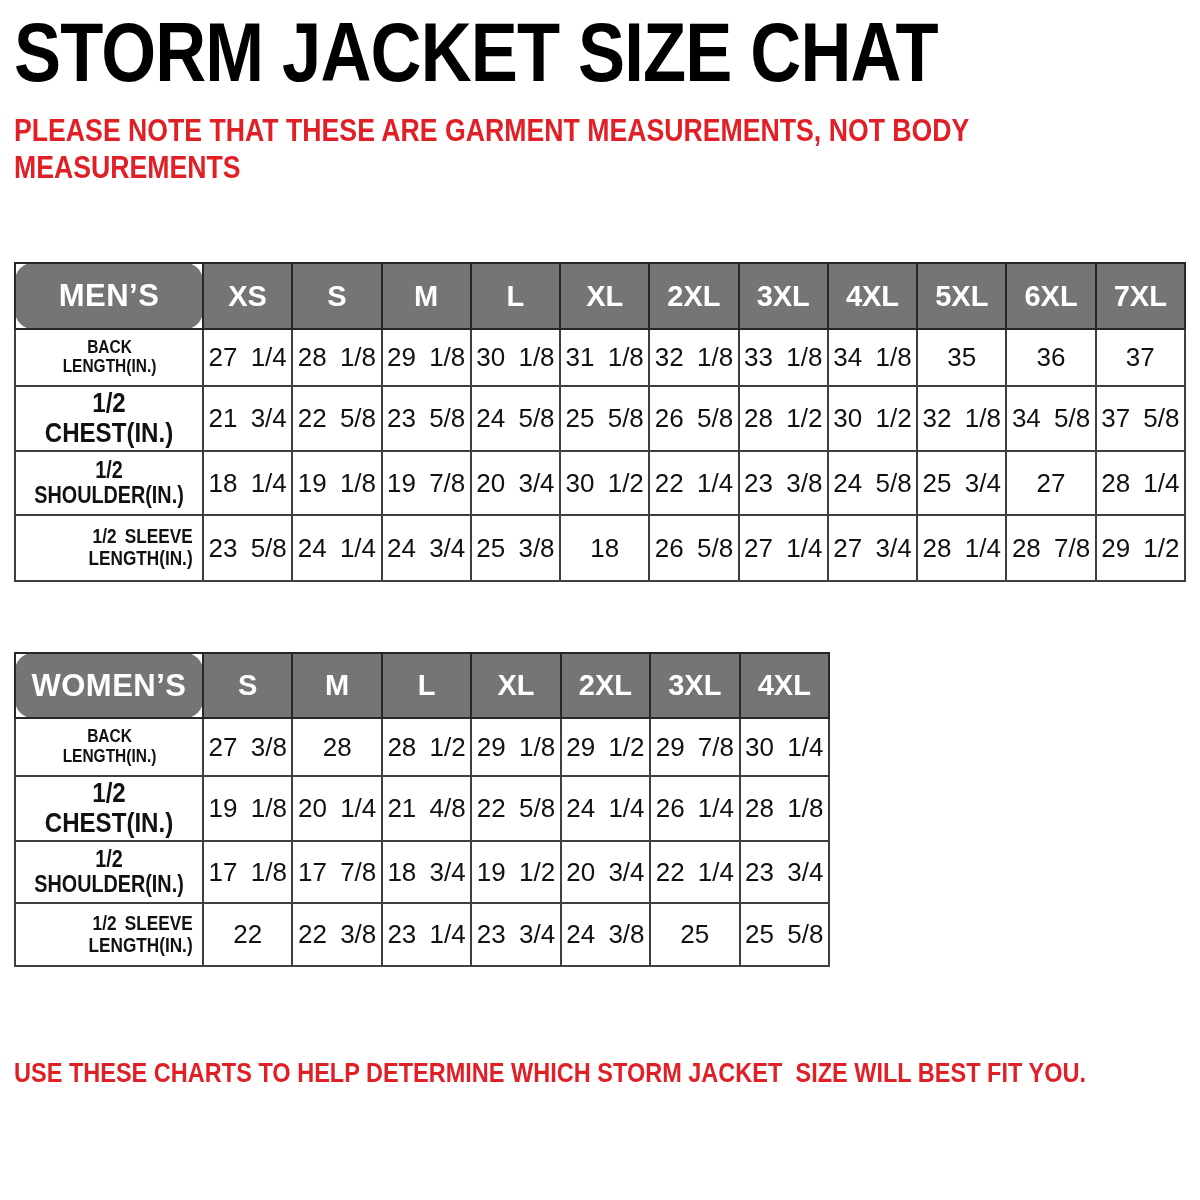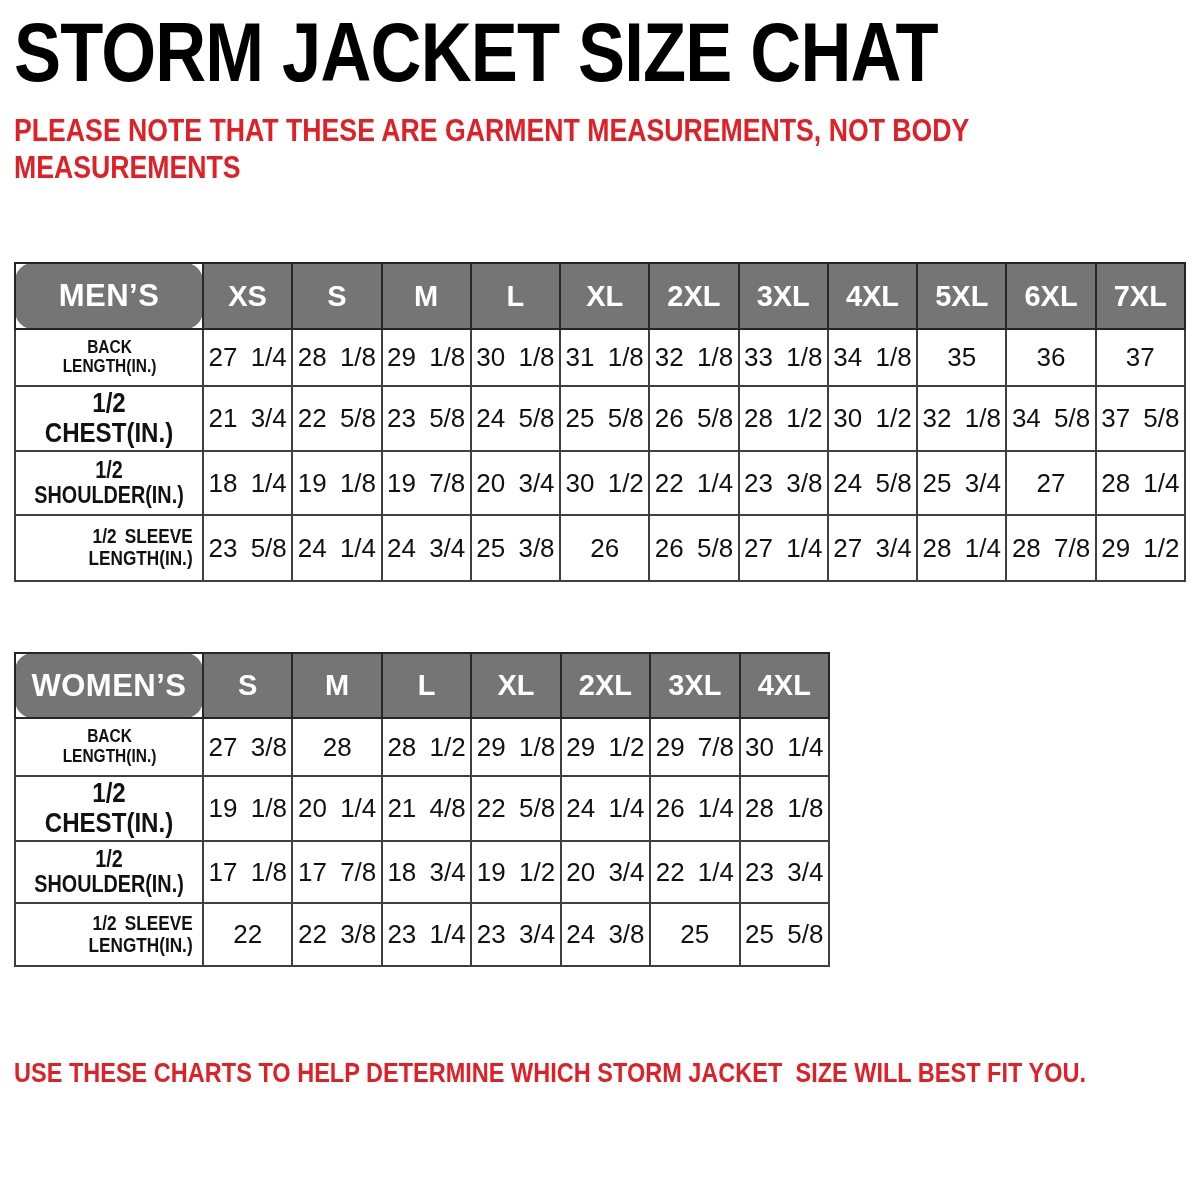--- a/index.html
+++ b/index.html
@@ -144,21 +144,21 @@
           <td>27</td>
           <td>28 1/4</td>
         </tr>
         <tr>
           <td class="label"><span class="label-text">1/2 SLEEVE
 LENGTH(IN.)</span></td>
           <td>23 5/8</td>
           <td>24 1/4</td>
           <td>24 3/4</td>
           <td>25 3/8</td>
-          <td>26</td>
+          <td>18</td>
           <td>26 5/8</td>
           <td>27 1/4</td>
           <td>27 3/4</td>
           <td>28 1/4</td>
           <td>28 7/8</td>
           <td>29 1/2</td>
         </tr>
       </tbody>
     </table>
   <table class="size-table womens">

